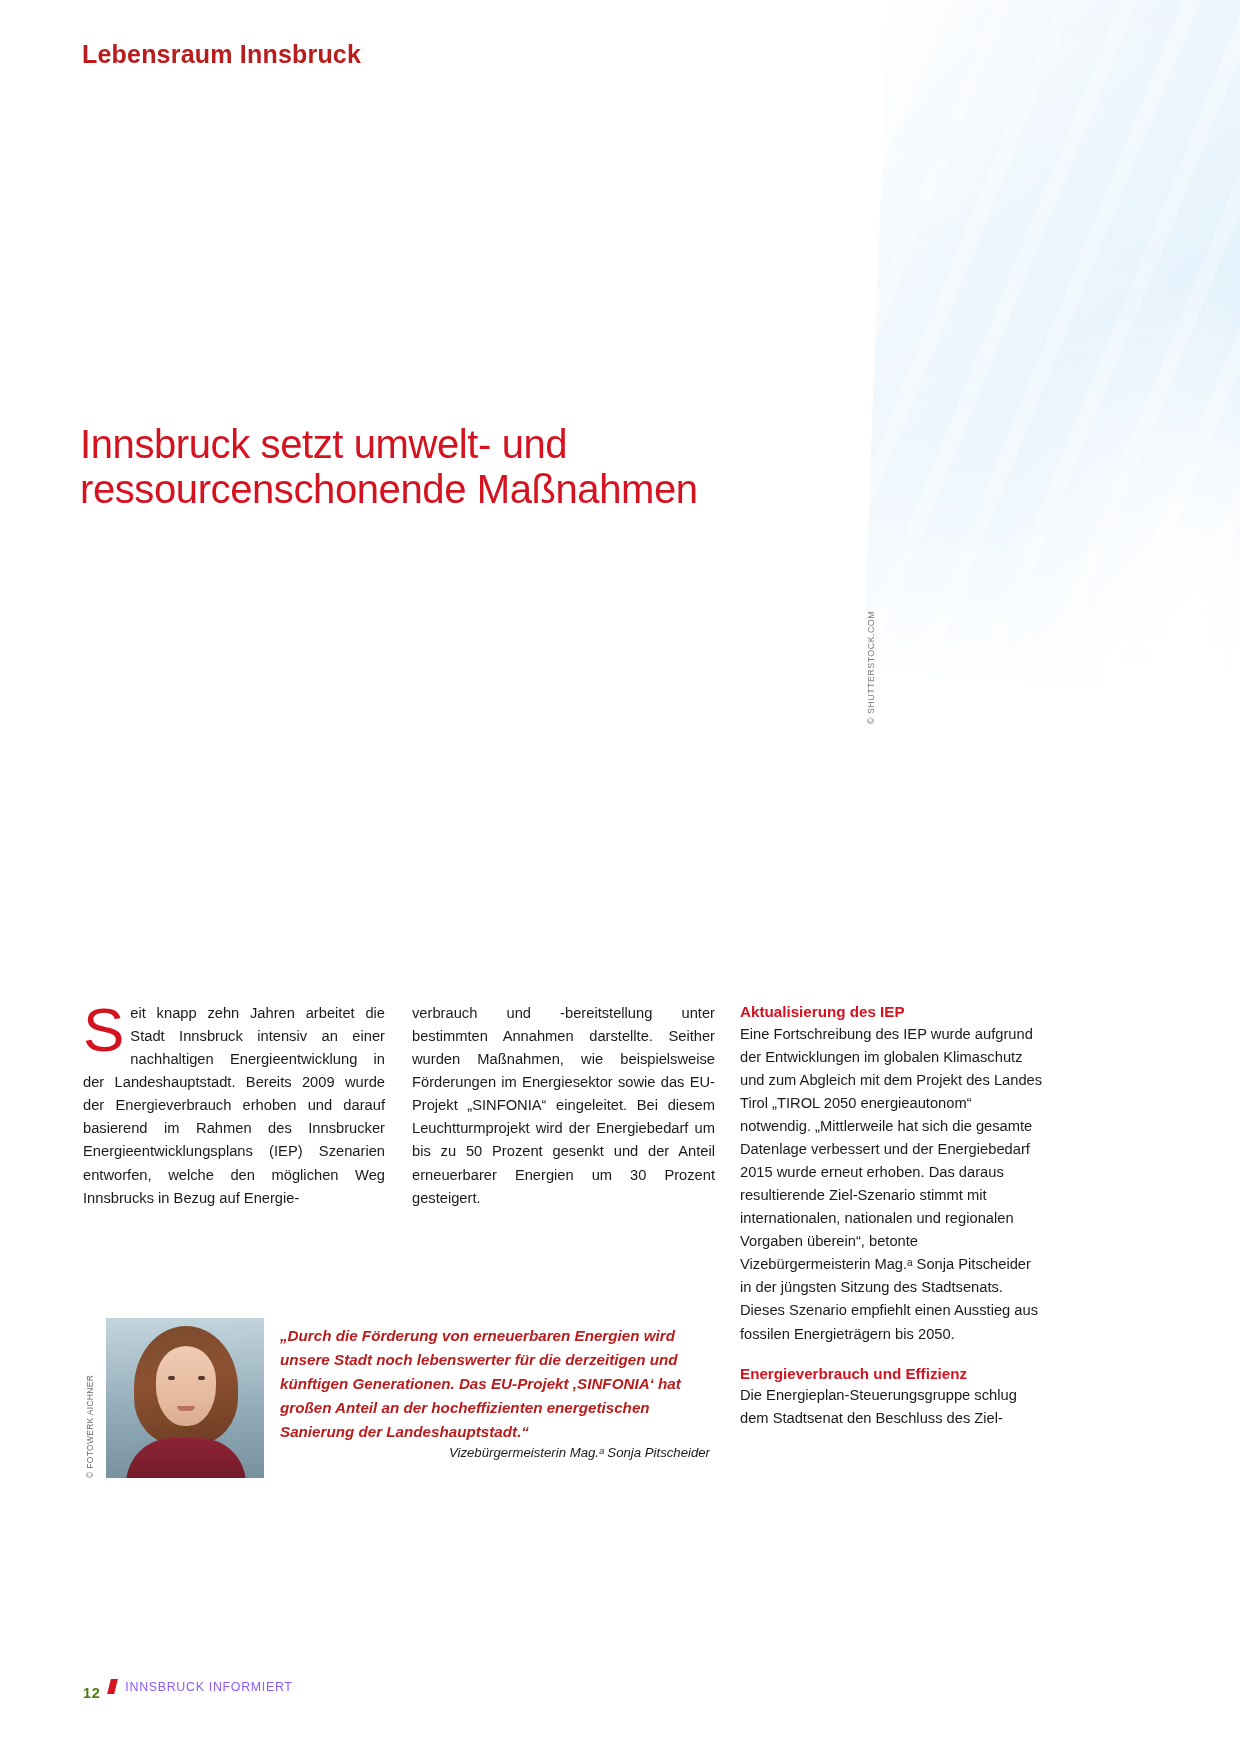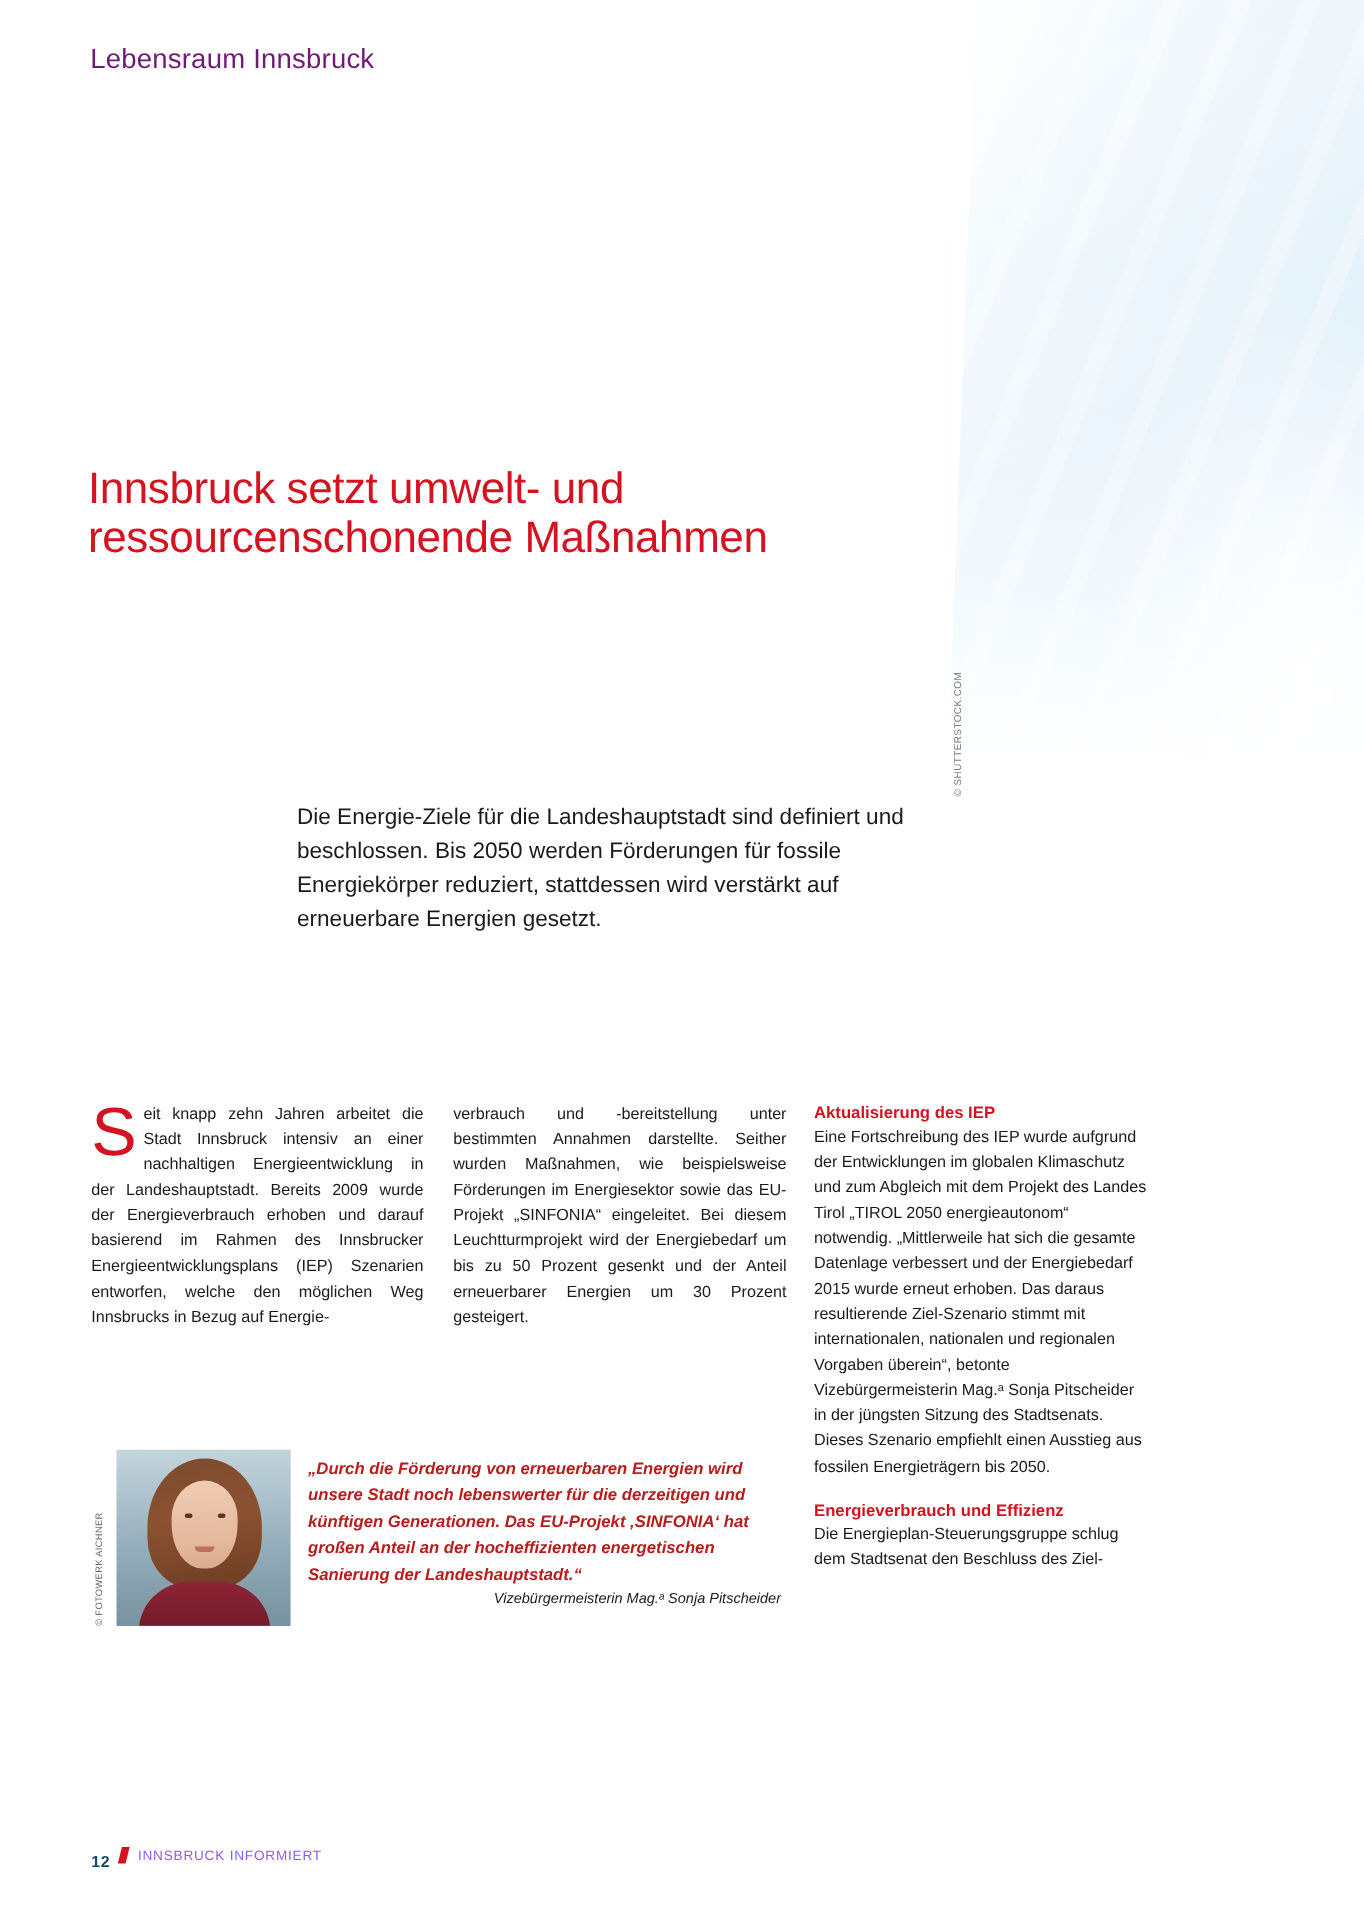--- a/index.html
+++ b/index.html
@@ -81,23 +81,23 @@
     transform: rotate(-90deg) translate(-132px, 4px);
     white-space: nowrap;
   }
 
   
   .kicker {
     position: absolute;
     left: 82px;
     top: 40px;
     font-size: 25px;
-    font-weight: normal;
+    font-weight: bold;
     letter-spacing: .2px;
-    color: #701a75;
+    color: #b91c1c;
   }
 
   
   .headline {
     position: absolute;
     left: 80px;
     top: 395px;
     width: 720px;
     font-size: 40px;
     line-height: 1.13;
@@ -258,21 +258,21 @@
   .footer {
     position: absolute;
     left: 83px;
     bottom: 53px;
     display: flex;
     align-items: center;
     gap: 9px;
     font-size: 13px;
     letter-spacing: .6px;
   }
-  .footer .pagenum { font-weight: bold; color: #0c4a6e; font-size: 14.5px; margin-top: 13px; }
+  .footer .pagenum { font-weight: bold; color: #4d7c0f; font-size: 14.5px; margin-top: 13px; }
   .footer .slash {
     display: inline-block;
     width: 7px;
     height: 15px;
     background: #d5121f;
     transform: skewX(-14deg);
   }
   .footer .pub { color: #8b5cf6; font-size: 12.4px; letter-spacing: .7px; }
 </style>
 </head>
@@ -282,21 +282,20 @@
 
   <div class="hero-photo">
     <div class="photo-clip-left"></div>
   </div>
   <div class="photo-credit">© SHUTTERSTOCK.COM</div>
 
   <div class="kicker">Lebensraum Innsbruck</div>
 
   <h1 class="headline">Innsbruck setzt umwelt- und ressourcenschonende Maßnahmen</h1>
 
-  <div class="standfirst">Die Energie-Ziele für die Landeshauptstadt sind definiert und beschlossen. Bis 2050 werden Förderungen für fossile Energiekörper reduziert, stattdessen wird verstärkt auf erneuerbare Energien gesetzt.</div>
 
   <div class="col" id="col1">
     <p class="dropcap-para"><span class="dropcap">S</span><span>eit knapp zehn Jahren arbeitet die Stadt Innsbruck intensiv an einer nachhaltigen Energieentwicklung in der Landeshauptstadt. Bereits 2009 wurde der Energieverbrauch erhoben und darauf basierend im Rahmen des Innsbrucker Energieentwicklungsplans (IEP) Szenarien entworfen, welche den möglichen Weg Innsbrucks in Bezug auf Energie-</span></p>
   </div>
 
   <div class="col" id="col2">
     <p>verbrauch und -bereitstellung unter bestimmten Annahmen darstellte. Seither wurden Maßnahmen, wie beispielsweise Förderungen im Energiesektor sowie das EU-Projekt „SINFONIA“ eingeleitet. Bei diesem Leuchtturmprojekt wird der Energiebedarf um bis zu 50 Prozent gesenkt und der Anteil erneuerbarer Energien um 30 Prozent gesteigert.</p>
   </div>
 
   <div class="col" id="col3">

